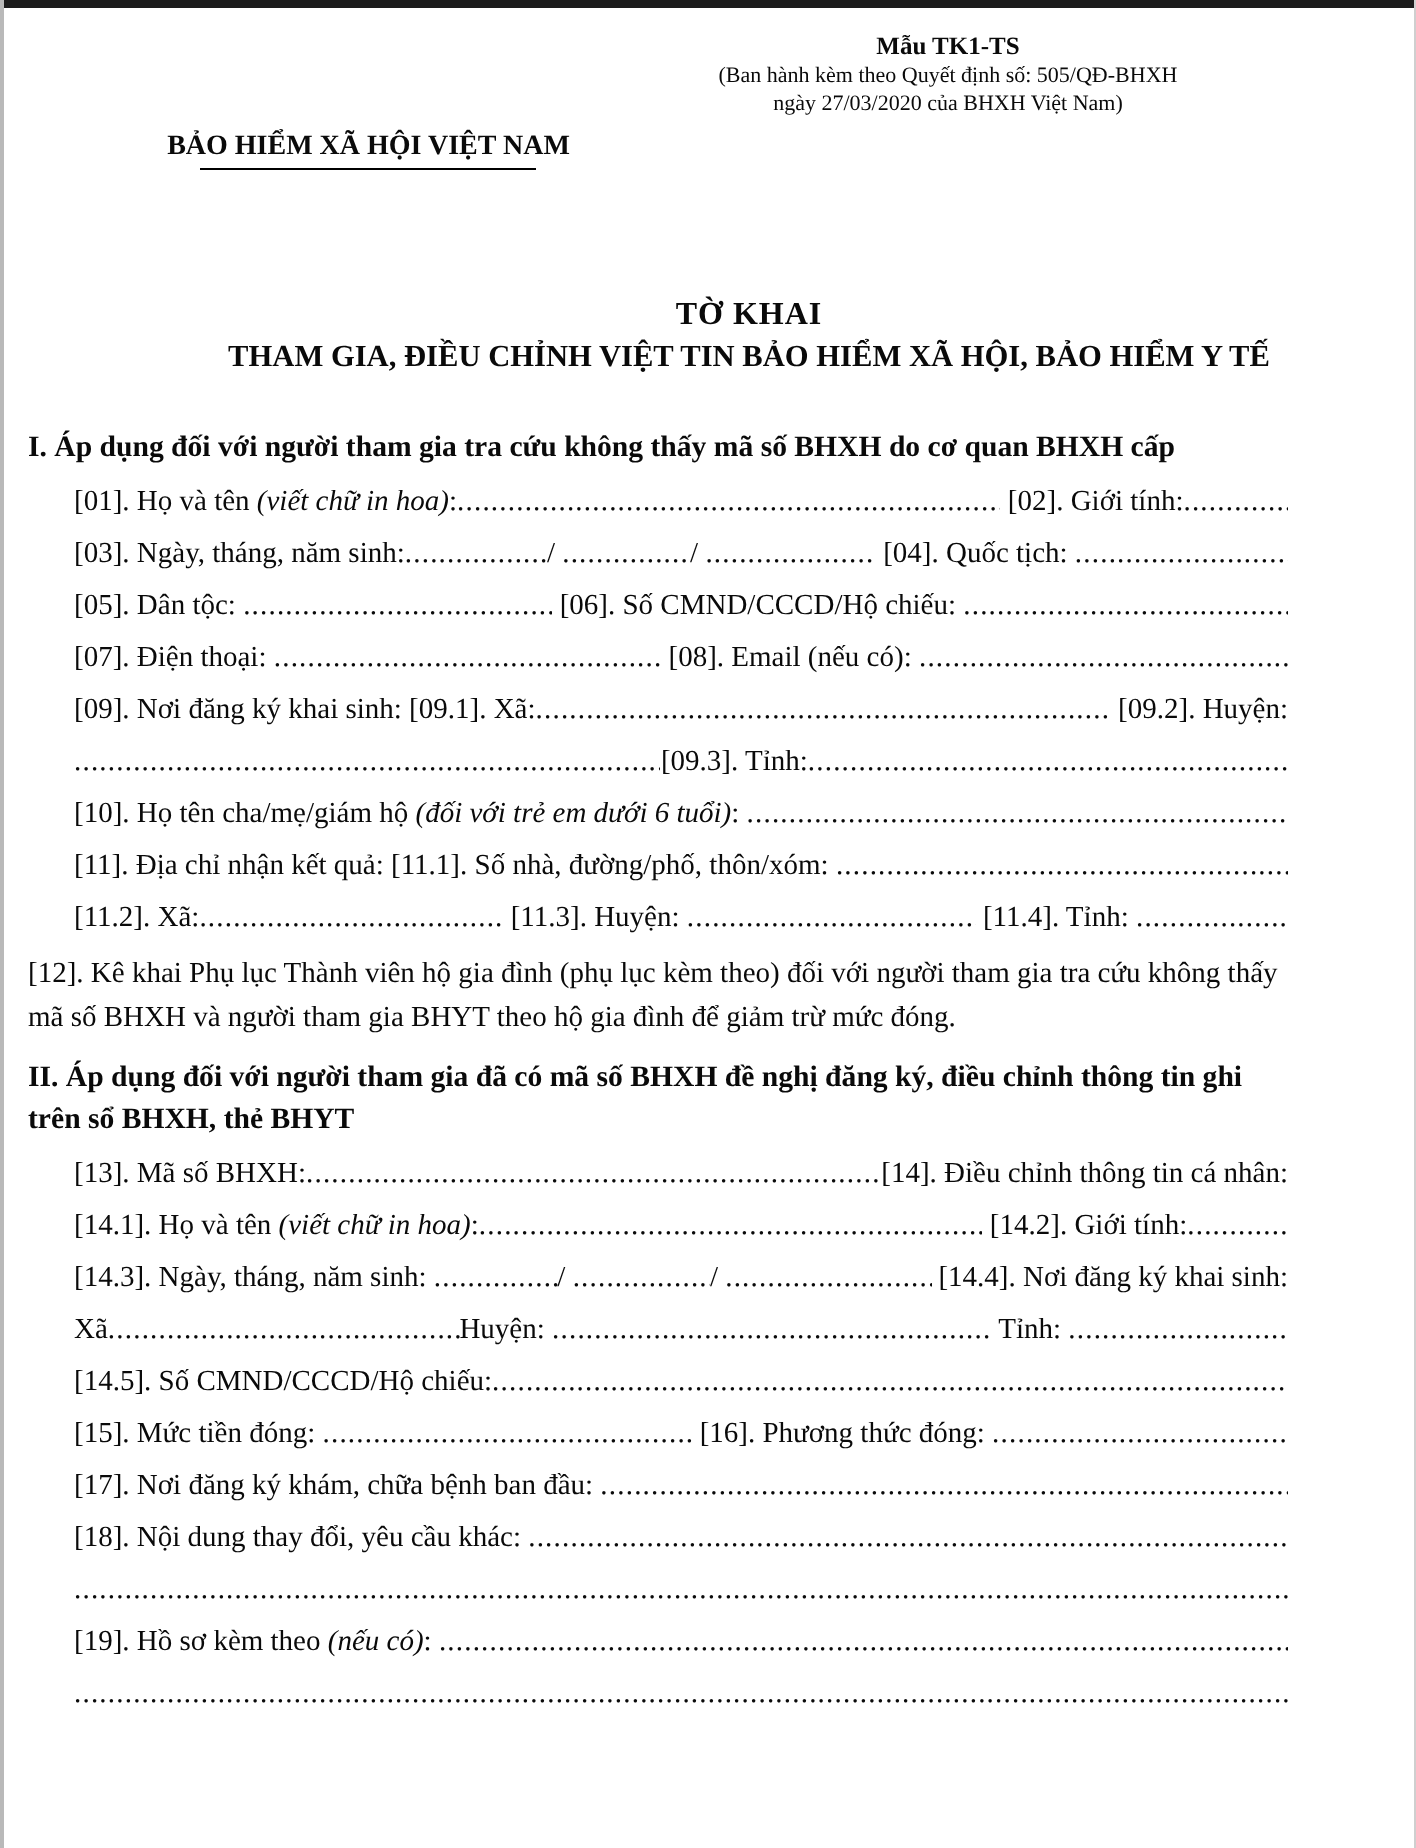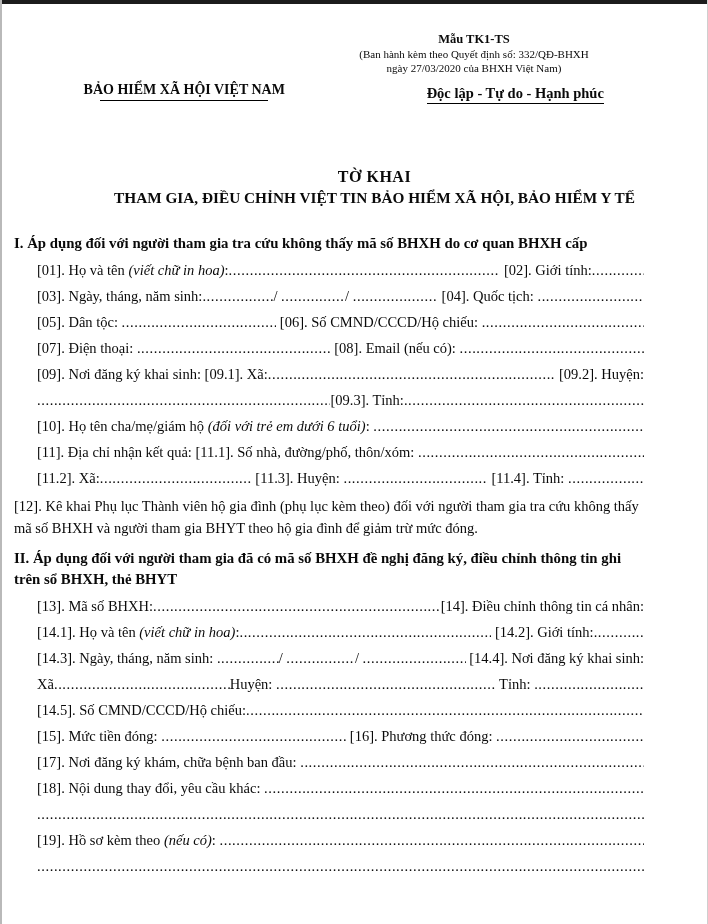--- a/index.html
+++ b/index.html
@@ -5,21 +5,21 @@
   html,body{margin:0;padding:0;}
   body{
     width:708px;height:924px;background:#ffffff;position:relative;
     font-family:"Liberation Serif","DejaVu Serif",serif;color:#0a0a0a;
     overflow:hidden;
   }
   .scan-edge-top{position:absolute;top:0;left:0;width:708px;height:4px;background:#1c1c1c;}
   .scan-edge-left{position:absolute;top:0;left:0;width:2px;height:924px;background:#b9b9b9;}
   .scan-edge-right{position:absolute;top:0;right:0;width:1px;height:924px;background:#cfcfcf;}
 
-  .issue-block{margin:32px 60px 0 auto;width:348px;text-align:center;line-height:14px;}
+  .issue-block{margin:16px 60px 0 auto;width:348px;text-align:center;line-height:14px;}
   .form-code{font-weight:bold;font-size:12.5px;line-height:15px;}
   .issue-note{font-size:11px;}
 
   .header-row{display:flex;margin-top:7px;padding:0 14px 0 32px;}
   .org-left{width:46%;text-align:center;font-weight:bold;font-size:14px;}
   .org-left .u-line{width:168px;border-bottom:1.5px solid #000;margin:1px auto 0 auto;height:1px;}
   .org-right{width:54%;text-align:center;}
   .national-title{font-weight:bold;font-size:14px;}
   .national-motto{display:inline-block;font-weight:bold;font-size:14.5px;margin-top:3px;
     border-bottom:1.8px solid #000;padding-bottom:1px;}
@@ -38,31 +38,30 @@
 </style>
 </head>
 <body>
 
 <div class="scan-edge-top"></div>
 <div class="scan-edge-left"></div>
 <div class="scan-edge-right"></div>
 
 <div class="issue-block">
   <div class="form-code">Mẫu TK1-TS</div>
-  <div class="issue-note">(Ban hành kèm theo Quyết định số: 332/QĐ-BHXH</div>
+  <div class="issue-note">(Ban hành kèm theo Quyết định số: 505/QĐ-BHXH</div>
   <div class="issue-note">ngày 27/03/2020 của BHXH Việt Nam)</div>
 </div>
 
 <div class="header-row">
   <div class="org-left">
     <span>BẢO HIỂM XÃ HỘI VIỆT NAM</span>
     <div class="u-line"></div>
   </div>
   <div class="org-right">
-    <span class="national-motto">Độc lập - Tự do - Hạnh phúc</span>
   </div>
 </div>
 
 <div class="title-block">
   <div class="title-1">TỜ KHAI</div>
   <div class="title-2">THAM GIA, ĐIỀU CHỈNH VIỆT TIN BẢO HIỂM XÃ HỘI, BẢO HIỂM Y TẾ</div>
 </div>
 
 <div class="form-body">
     <div class="section-heading">I. Áp dụng đối với người tham gia tra cứu không thấy mã số BHXH do cơ quan BHXH cấp</div>

